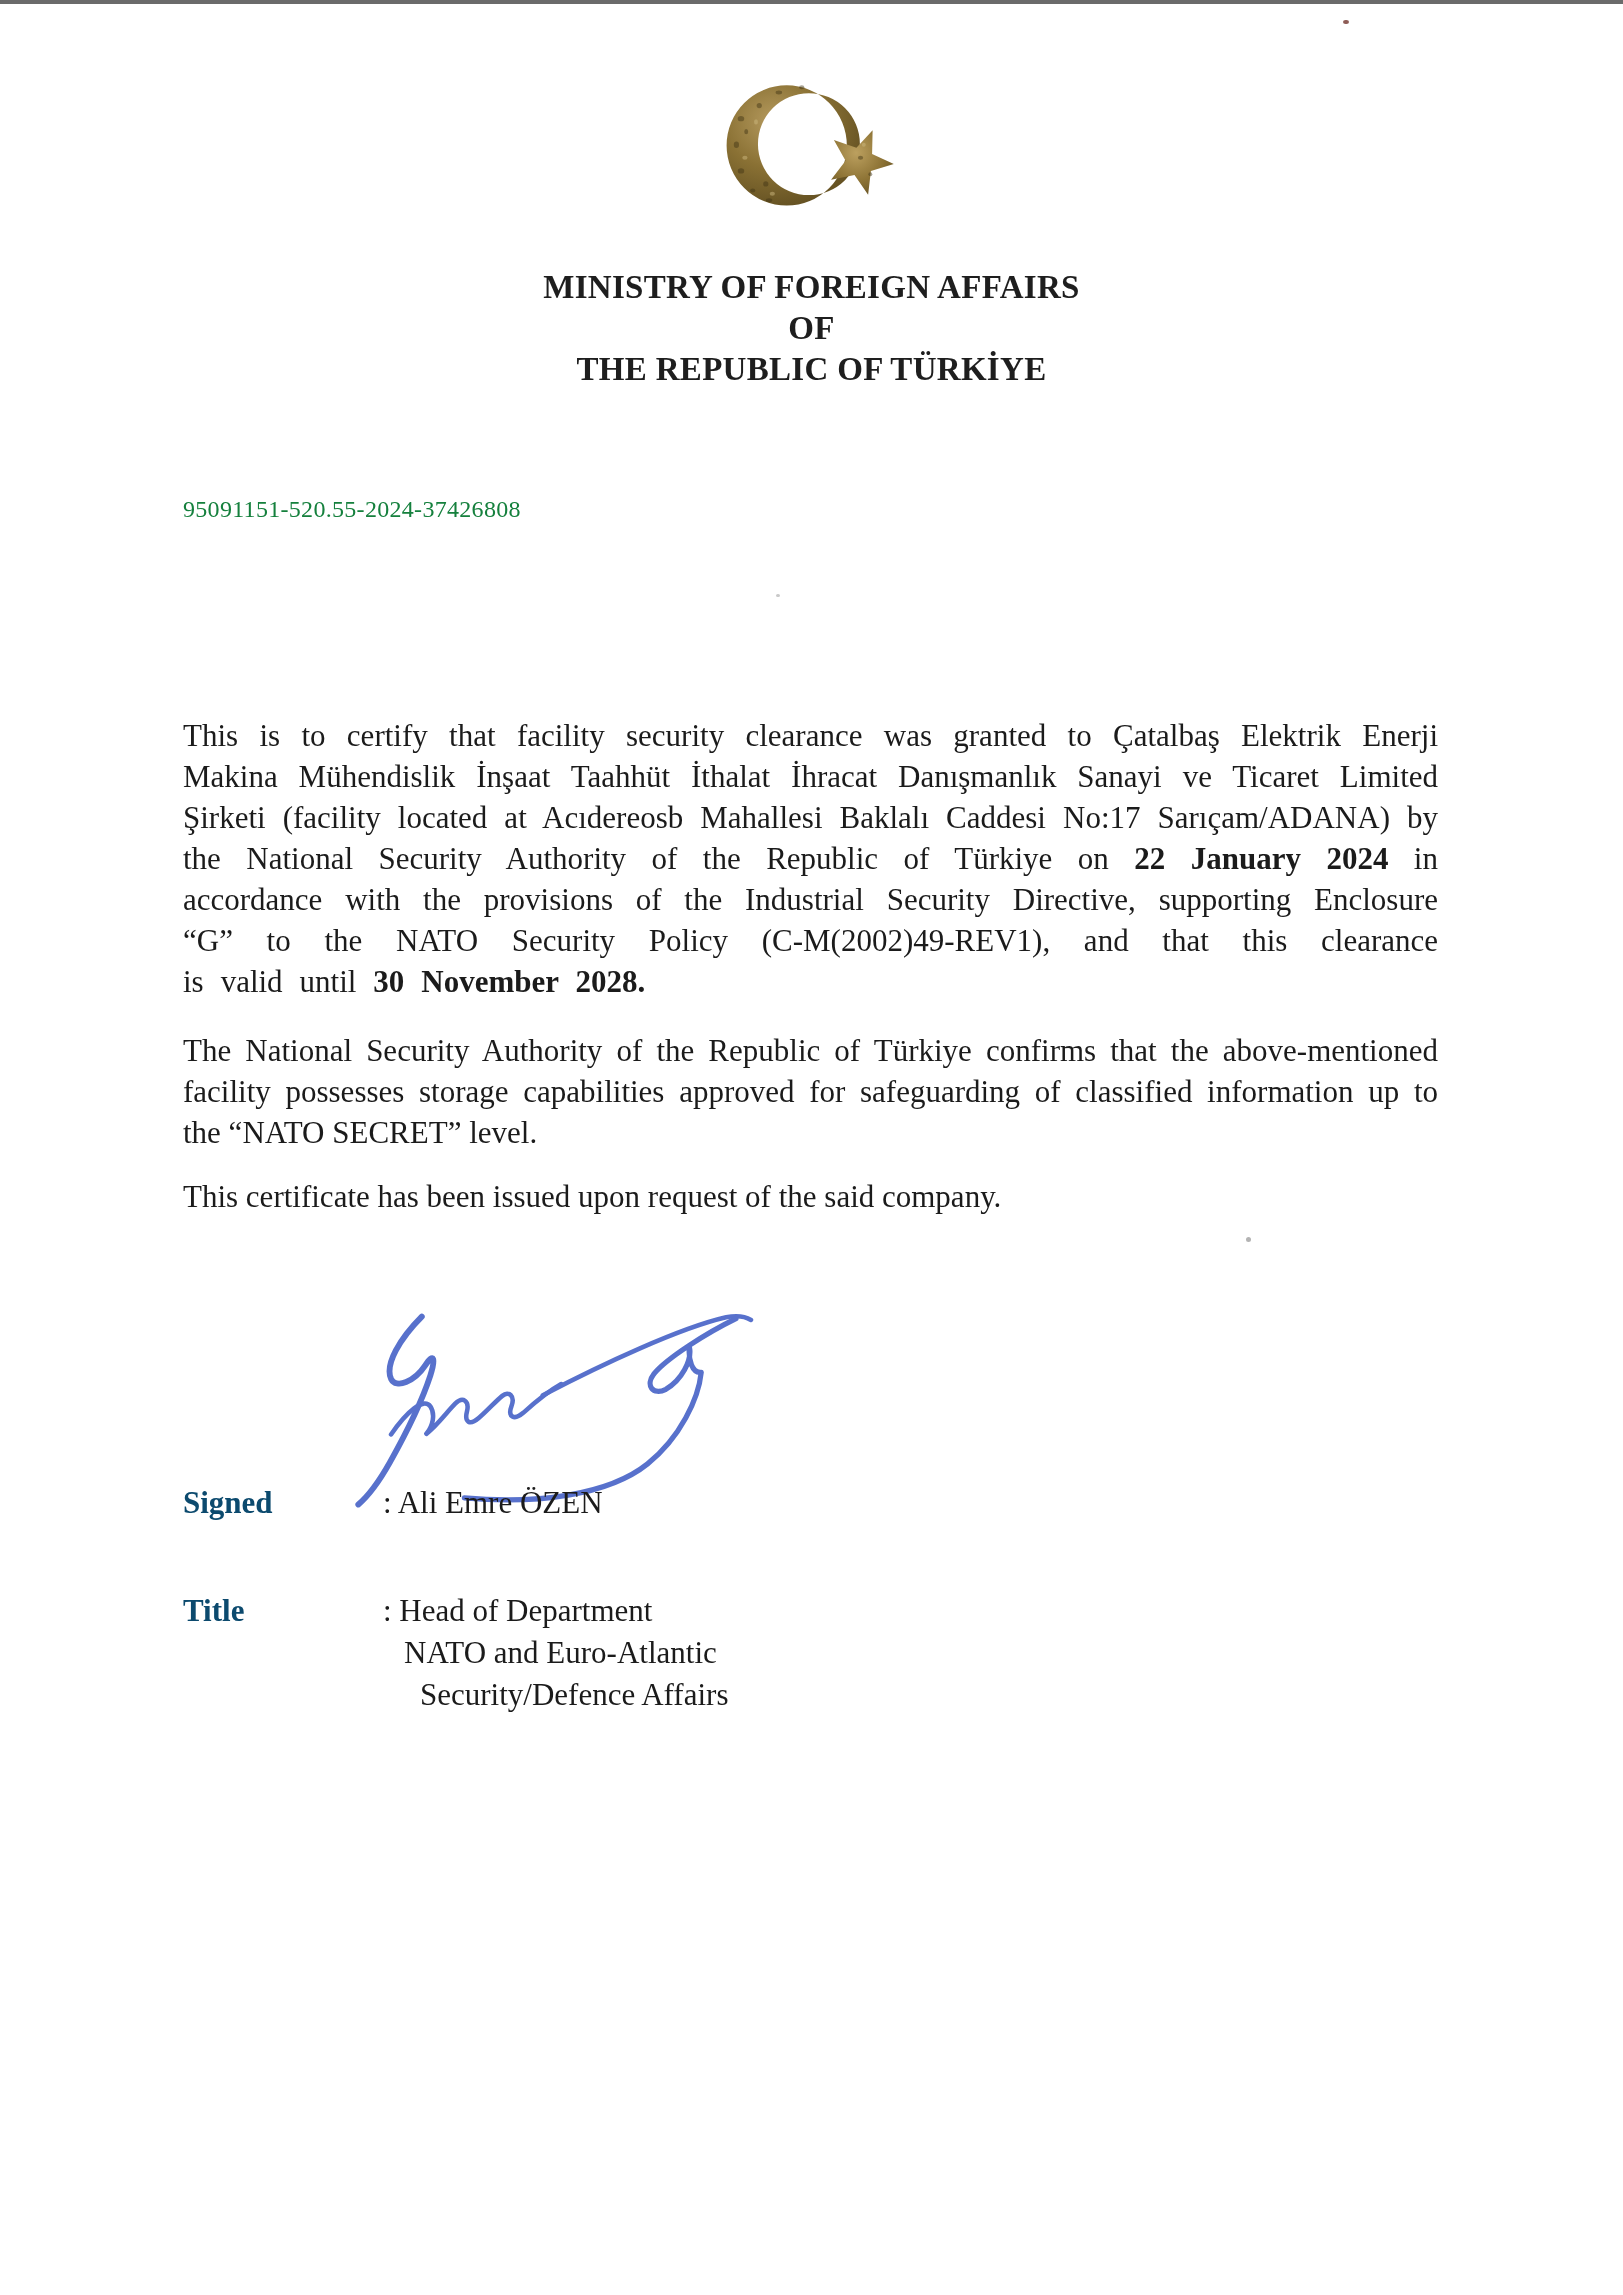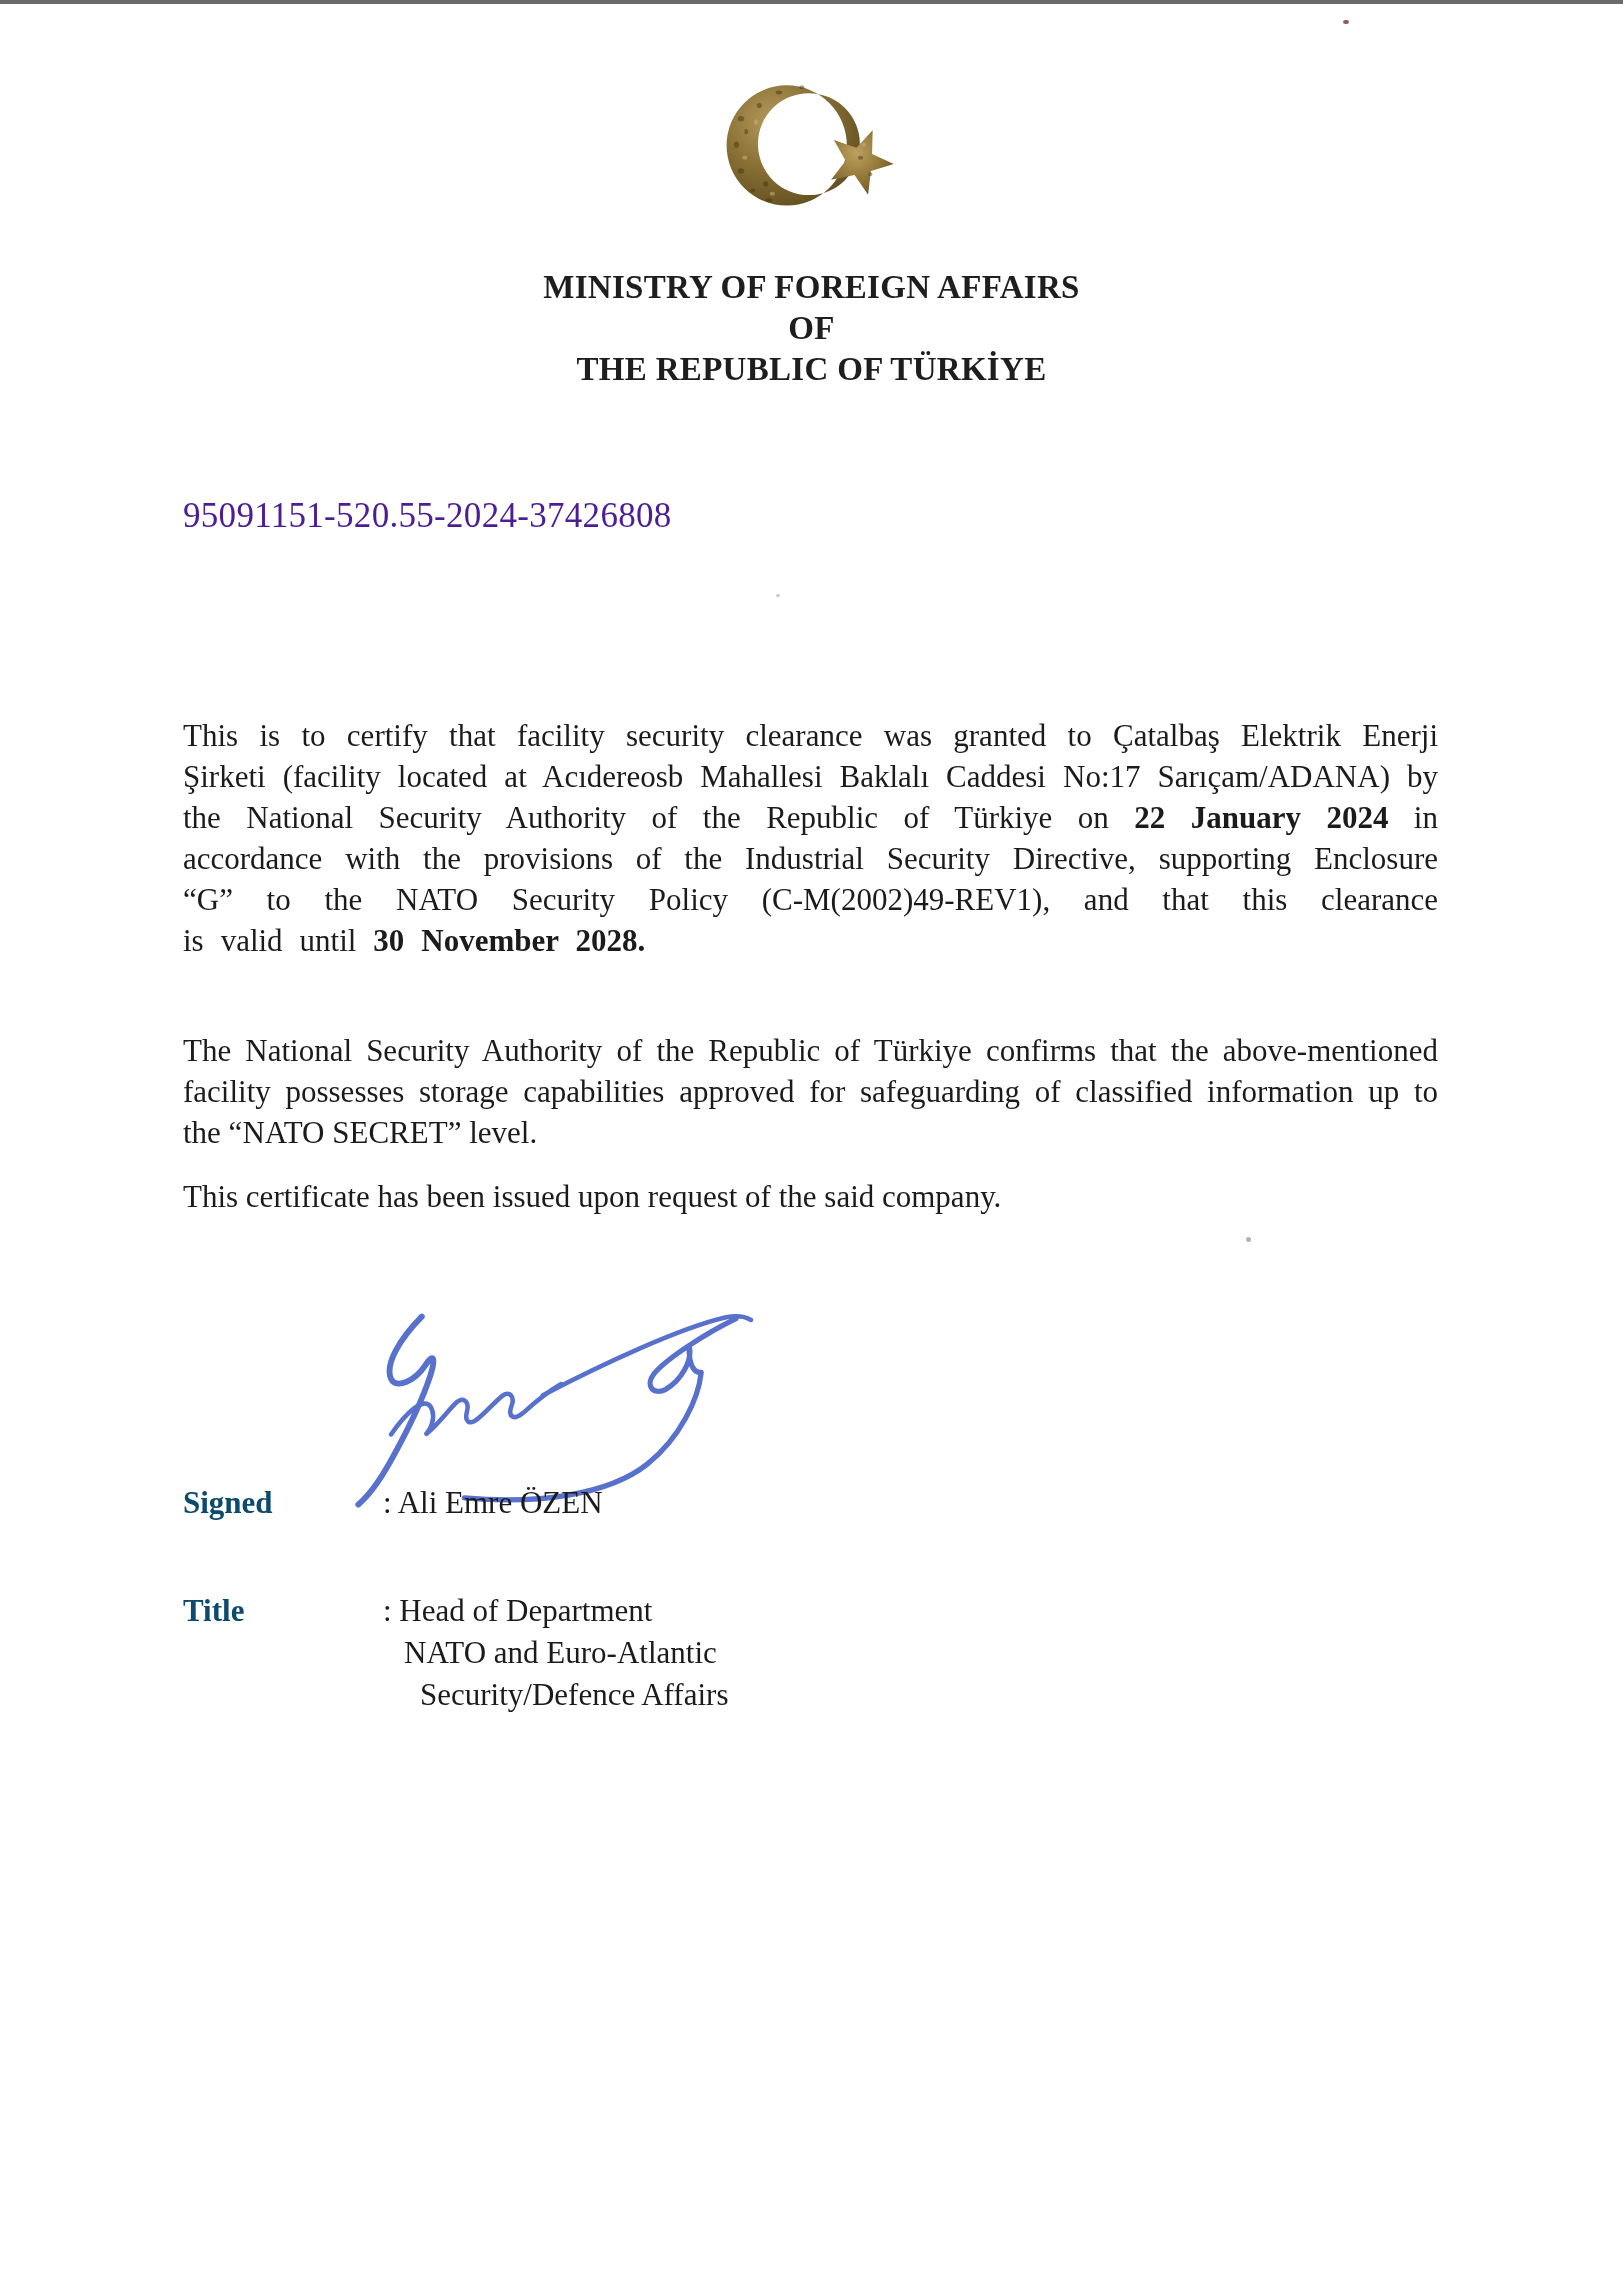--- a/index.html
+++ b/index.html
@@ -17,21 +17,21 @@
   .ministry-block{
     position:absolute;top:263px;left:0;width:1623px;
     text-align:center;
     font-weight:bold;font-size:33px;line-height:41px;
     letter-spacing:0.3px;
     color:#1e1e1e;
   }
   
   .ref-number{
     position:absolute;top:492px;left:183px;
-    font-size:35px;letter-spacing:0.3px;color:#4c1d95;
+    font-size:24px;letter-spacing:0.3px;color:#15803d;
   }
   
   .doc-title{
     position:absolute;top:601px;left:0;width:1623px;
     text-align:center;font-weight:bold;font-size:33px;
     letter-spacing:0.7px;color:#171717;
   }
   
   .para{
     position:absolute;left:183px;width:1255px;
@@ -112,20 +112,21 @@
     <div>MINISTRY OF FOREIGN AFFAIRS</div>
     <div>OF</div>
     <div>THE REPUBLIC OF TÜRKİYE</div>
   </div>
 
   <div class="ref-number">95091151-520.55-2024-37426808</div>
 
 
   <div class="para" id="para-0">
       <div class="line"><span>This is to certify that facility security clearance was granted to Çatalbaş Elektrik Enerji</span></div>
+      <div class="line"><span>Makina Mühendislik İnşaat Taahhüt İthalat İhracat Danışmanlık Sanayi ve Ticaret Limited</span></div>
       <div class="line"><span>Şirketi (facility located at Acıdereosb Mahallesi Baklalı Caddesi No:17 Sarıçam/ADANA) by</span></div>
       <div class="line"><span>the National Security Authority of the Republic of Türkiye on </span><span class="bold">22 January 2024</span><span> in</span></div>
       <div class="line"><span>accordance with the provisions of the Industrial Security Directive, supporting Enclosure</span></div>
       <div class="line"><span>“G” to the NATO Security Policy (C-M(2002)49-REV1), and that this clearance</span></div>
       <div class="line last" style="word-spacing: 9.2px;"><span>is valid until </span><span class="bold">30 November 2028.</span></div>
     </div>
   <div class="para" id="para-1">
       <div class="line"><span>The National Security Authority of the Republic of Türkiye confirms that the above-mentioned</span></div>
       <div class="line"><span>facility possesses storage capabilities approved for safeguarding of classified information up to</span></div>
       <div class="line last"><span>the “NATO SECRET” level.</span></div>

